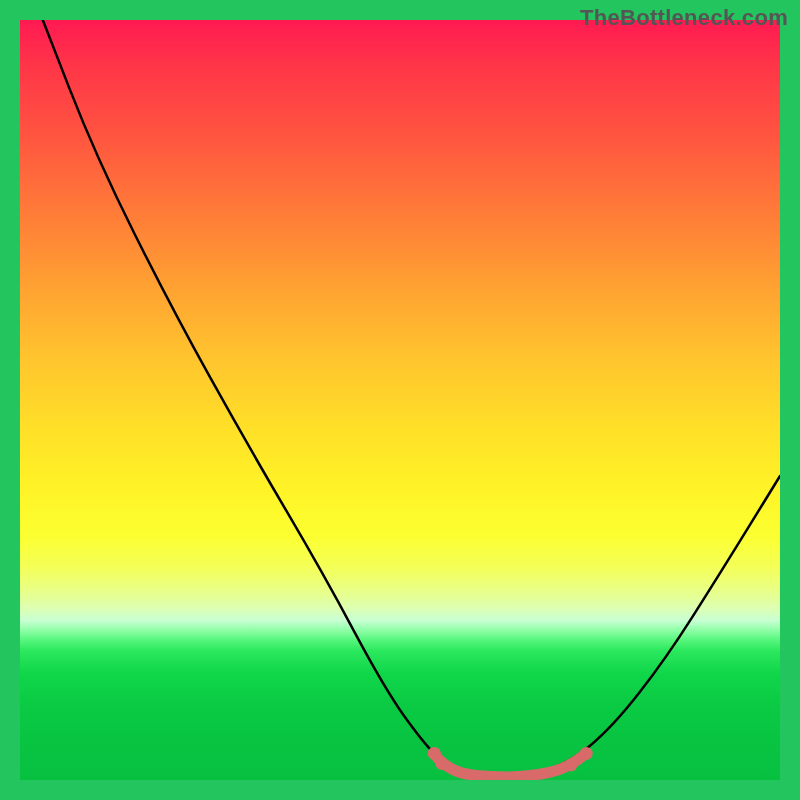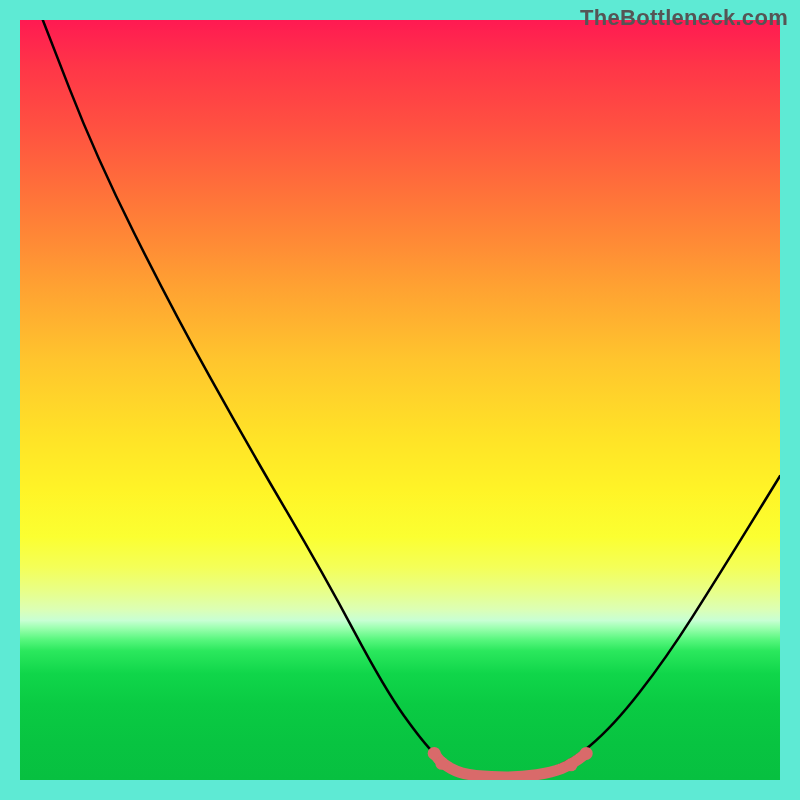--- a/index.html
+++ b/index.html
@@ -7,21 +7,21 @@
     padding: 0;
     background: #000;
     width: 800px;
     height: 800px;
     overflow: hidden;
     font-family: Arial, Helvetica, sans-serif;
   }
   .outer {
     width: 800px;
     height: 800px;
-    background: #5eead4;
+    background: #22c55e;
     position: relative;
   }
   .watermark {
     position: absolute;
     top: 5px;
     right: 12px;
     color: #555;
     font-size: 22px;
     font-weight: 600;
     letter-spacing: 0.3px;

